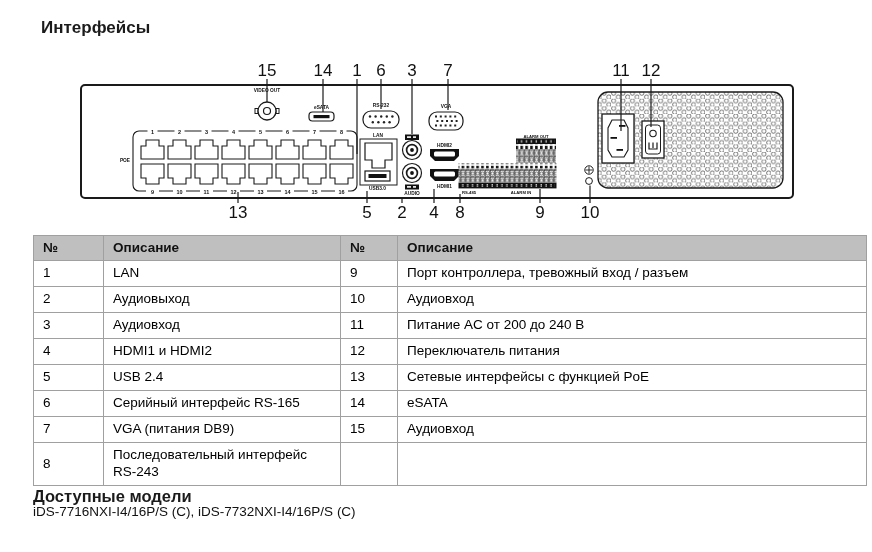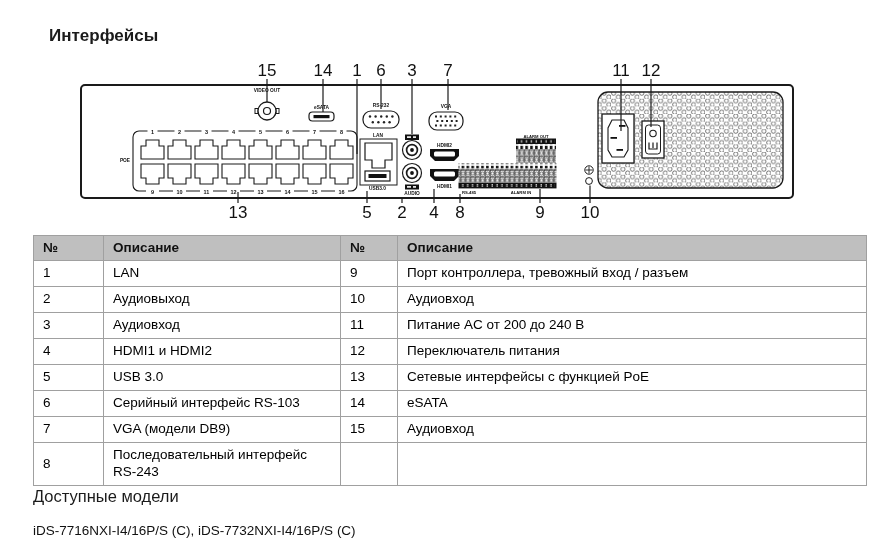--- a/index.html
+++ b/index.html
@@ -1,38 +1,38 @@
 <!DOCTYPE html>
 <html><head>
 <meta charset="utf-8">
 <style>
   html,body{margin:0;padding:0;}
   body{
     width:872px;height:552px;background:#ffffff;position:relative;overflow:hidden;
     font-family:"Liberation Sans",sans-serif;color:#000;
   }
   .h-title{
-    position:absolute;left:33px;top:10px;font-size:17px;font-weight:700;color:#1b1b1b;margin:16px;
+    position:absolute;left:33px;top:10px;font-size:17px;font-weight:700;color:#1b1b1b;margin:8px;
   }
   #diagram{position:absolute;left:0;top:50px;}
   .desc-table{
     position:absolute;left:33px;top:235px;width:834px;
     border-collapse:collapse;table-layout:fixed;font-size:13.5px;line-height:1.25;
   }
   .desc-table th,.desc-table td{
     border:1px solid #a0a0a0;padding:2px 6px 2px 9px;text-align:left;vertical-align:middle;
   }
   .desc-table th{background:#bfbfbf;font-weight:700;height:20px;color:#111;}
   .desc-table td{height:21px;}
   .desc-table tr.tall td{height:38px;vertical-align:middle;}
   .h-models{
-    position:absolute;left:33px;top:487px;font-size:16.5px;font-weight:400;color:#1b1b1b;margin:0;
+    position:absolute;left:33px;top:487px;font-size:16.5px;font-weight:700;color:#1b1b1b;margin:0;
   }
   .models-line{
-    position:absolute;left:33px;top:523px;font-size:13.5px;margin:0;color:#111;
+    position:absolute;left:33px;top:504px;font-size:13.5px;margin:0;color:#111;
   }
   svg text{font-family:"Liberation Sans",sans-serif;fill:#111;}
   .callout{font-size:17px;}
   .tinylbl{font-size:4.8px;font-weight:700;}
   .portnum{font-size:5.5px;font-weight:700;}
 </style>
 </head>
 <body>
 
 <h1 class="h-title">Интерфейсы</h1>
@@ -316,33 +316,33 @@
       <td>Питание AC от 200 до 240 В</td>
     </tr>
     <tr>
       <td>4</td>
       <td>HDMI1 и HDMI2</td>
       <td>12</td>
       <td>Переключатель питания</td>
     </tr>
     <tr>
       <td>5</td>
-      <td>USB 3.0</td>
+      <td>USB 2.4</td>
       <td>13</td>
       <td>Сетевые интерфейсы с функцией PoE</td>
     </tr>
     <tr>
       <td>6</td>
-      <td>Серийный интерфейс RS-103</td>
+      <td>Серийный интерфейс RS-165</td>
       <td>14</td>
       <td>eSATA</td>
     </tr>
     <tr>
       <td>7</td>
-      <td>VGA (модели DB9)</td>
+      <td>VGA (питания DB9)</td>
       <td>15</td>
       <td>Аудиовход</td>
     </tr>
     <tr class="tall">
       <td>8</td>
       <td>Последовательный интерфейс RS-243</td>
       <td></td>
       <td></td>
     </tr>
   </tbody>

